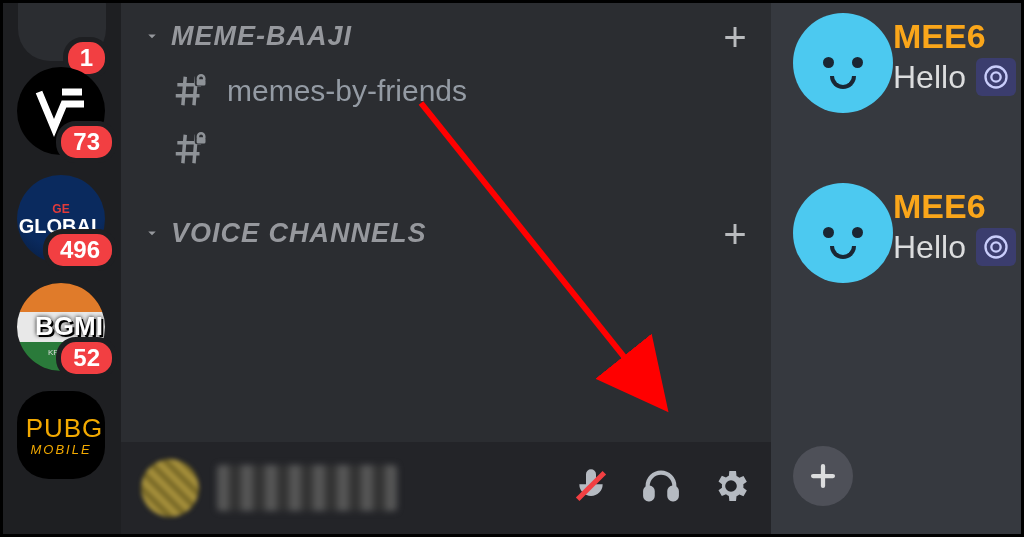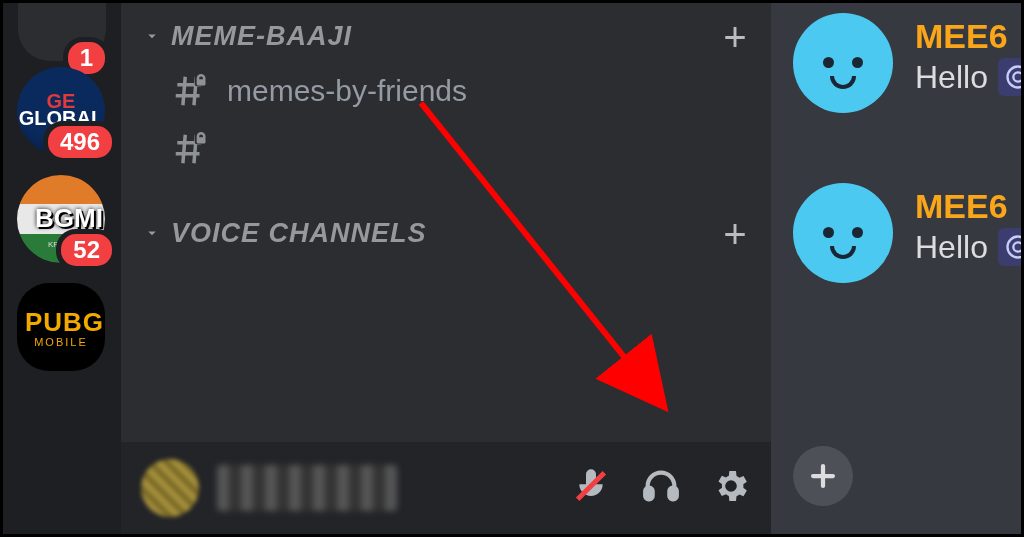--- a/index.html
+++ b/index.html
@@ -25,21 +25,21 @@
   .hash, .speaker { display:flex; align-items:center; }
 
   .user-panel { margin-top:auto; height:92px; background:#232428; display:flex; align-items:center; padding:0 20px; gap:18px;}
   .avatar-sm { width:58px; height:58px; border-radius:50%; background:repeating-linear-gradient(45deg,#a58f3b 0 6px,#7a6a27 6px 12px); filter: blur(2px);}
   .username-blur { width:180px; height:46px; background:repeating-linear-gradient(90deg,#555 0 12px,#333 12px 24px); filter:blur(3px); border-radius:4px;}
   .panel-icons { margin-left:auto; display:flex; gap:30px; align-items:center; color:#b9bbbe;}
   .panel-icons svg { width:40px; height:40px; }
 
   
   .chat { flex:1; background:#36393f; display:flex; flex-direction:column; padding:10px 0 0 22px; overflow:hidden;}
-  .msg { display:flex; gap:22px; margin-bottom:70px; align-items:flex-start;}
+  .msg { display:flex; margin-bottom:70px; align-items:flex-start;}
   .avatar-lg { width:100px; height:100px; border-radius:50%; background:#4cc9f0; position:relative; flex-shrink:0;}
   .eye { position:absolute; width:11px; height:11px; background:#1a2633; border-radius:50%; top:44px; }
   .eye.l{ left:30px;} .eye.r{ right:30px;}
   .mouth { position:absolute; width:26px; height:13px; border:4px solid #1a2633; border-top:none; border-radius:0 0 20px 20px; bottom:24px; left:37px;}
   .msg-body { display:flex; flex-direction:column; gap:2px; padding-top:4px;}
   .author { color:#faa61a; font-weight:700; font-size:34px; }
   .msg-text { color:#dcddde; font-size:32px; display:flex; align-items:center; gap:10px;}
   .mention-chip { background:#3b3d6e; border-radius:6px; padding:0 6px; display:inline-flex; align-items:center; height:38px;}
   .mention-chip svg{ width:28px; height:28px;}
 
@@ -52,38 +52,47 @@
   .arrow-overlay { position:absolute; pointer-events:none; left:0; top:0; width:768px; height:537px; }
 
   
   .srv-vf { background:#000; }
   .srv-global { background: radial-gradient(circle at 50% 30%, #0a2a5e 0 60%, #061a3a 100%); }
   .srv-bgmi { background:#111;}
   .bgmi-flag { display:flex; flex-direction:column; width:100%; height:100%;}
   .bgmi-flag .o{flex:1;background:#e07b2a;} .bgmi-flag .w{flex:1;background:#e8e8e8;display:flex;align-items:center;justify-content:center;} .bgmi-flag .g{flex:1;background:#2a7a3a;}
   .bgmi-text { position:absolute; left:16px; right:0; top:28px; text-align:center; font-weight:900; font-size:26px; color:#fff; text-shadow:0 0 4px #000, 2px 2px 0 #000;}
   .srv-pubg { background:#000;}
-  .pubg-text1{ font-weight:700; font-size:26px; color:#f2a900; letter-spacing:1px;margin-left:7px;}
-  .pubg-text2{ font-size:11px; color:#f2a900; letter-spacing:2px; margin-top:-2px;}
+  .pubg-text1{ font-weight:400; font-size:26px; color:#f2a900; letter-spacing:1px;margin-left:7px;}
+  .pubg-text2{ font-size:13px; color:#f2a900; letter-spacing:2px; margin-top:-2px;font-style:italic;}
 </style>
 </head>
 <body>
 
 <div class="app">
 
   <div class="server-rail">
     <div class="top-clip">
       <div class="badge" style="bottom:auto;top:64px;right:-4px;">1</div>
     </div>
     <div style="height:46px;"></div>
 
+    <div class="server-item">
+      <div class="server-circle round srv-vf">
+        <svg width="54" height="54" viewBox="0 0 54 54">
+          <path d="M5 8 L20 44 L30 20 L50 20" stroke="#fff" stroke-width="7" fill="none" stroke-linejoin="miter"></path>
+          <path d="M28 8 L48 8" stroke="#fff" stroke-width="7"></path>
+        </svg>
+      </div>
+      <div class="badge">73</div>
+    </div>
 
     <div class="server-item">
       <div class="server-circle round srv-global" style="flex-direction:column;">
-        <div style="color:#e03a3a;font-weight:900;font-size:20px;line-height:14px;">GE</div>
+        <div style="color:#e03a3a;font-weight:900;font-size:12px;line-height:14px;">GE</div>
         <div class="srv-label" style="font-size:20px;line-height:20px;text-shadow:2px 2px 0 #0a2a5e;">GLOBAL</div>
       </div>
       <div class="badge">496</div>
     </div>
 
     <div class="server-item">
       <div class="server-circle round srv-bgmi" style="position:relative;">
         <div class="bgmi-flag">
             <div class="o"></div>
             <div class="w"></div>

